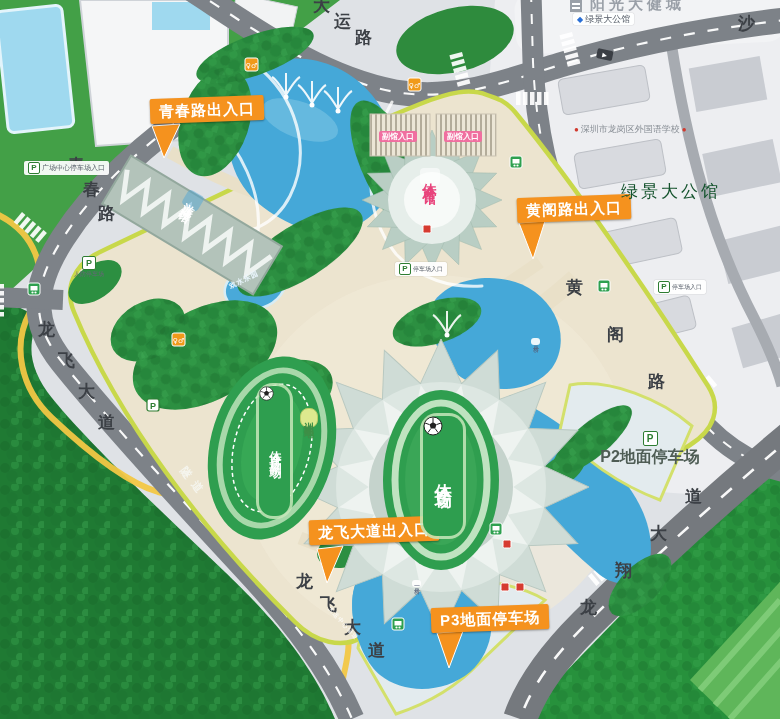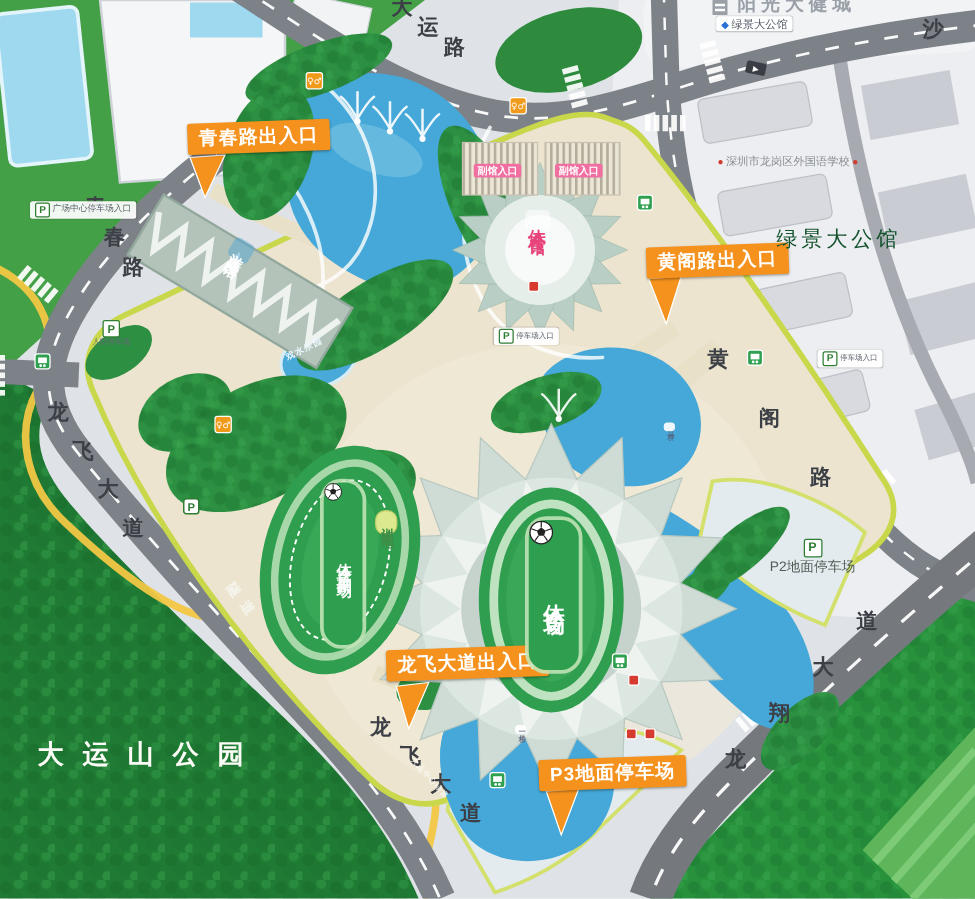--- a/index.html
+++ b/index.html
@@ -363,24 +363,23 @@
 <div class="lbl vtext" style="left:420px;top:168px;background:rgba(255,255,255,.55);color:#e8447c;font-weight:bold;font-size:14px;padding:4px 2px;border-radius:4px;letter-spacing:3px">体育馆</div>
 <div class="lbl vtext" style="left:184px;top:192px;background:rgba(74,163,216,.45);color:#fff;font-weight:bold;font-size:12px;padding:4px 2px;border-radius:4px;letter-spacing:3px;transform:rotate(31deg)">游泳馆</div>
 
 <div class="lbl" style="left:379px;top:131px;background:#f06fa0;color:#fff;font-size:8px;font-weight:bold;padding:1px 3px;border-radius:2px">副馆入口</div>
 <div class="lbl" style="left:444px;top:131px;background:#f06fa0;color:#fff;font-size:8px;font-weight:bold;padding:1px 3px;border-radius:2px">副馆入口</div>
 
 <div class="lbl" style="left:228px;top:276px;font-size:7px;color:#eaf6fd;font-weight:bold;transform:rotate(-26deg);letter-spacing:1px">戏水乐园</div>
 
 <div class="lbl" style="left:600px;top:431px;display:flex;flex-direction:column;align-items:center;gap:2px;width:100px">
   <span class="pmini" style="width:13px;height:13px;font-size:10px;line-height:13px">P</span>
-  <span style="font-size:11px;font-weight:normal;color:#4f5d55">P2地面停车场</span>
-</div>
-
-<div class="lbl" style="left:30px;top:592px;font-size:21px;font-weight:bold;color:#fcfcf6;letter-spacing:15px">大运山公园</div>
+  <span style="font-size:16px;font-weight:bold;color:#4f5d55">P2地面停车场</span>
+</div>
+
 <div class="lbl" style="left:176px;top:476px;font-size:11px;font-weight:bold;color:#f5f5ee;letter-spacing:7px;transform:rotate(52deg)">隧道</div>
 <div class="lbl" style="left:322px;top:620px;font-size:6px;color:#fff;transform:rotate(48deg);letter-spacing:1px">大运中心绿道</div>
 
 <div class="lbl" style="left:590px;top:-5px;font-size:15px;font-weight:bold;color:#9aa0a8;letter-spacing:4px">阳光大健城</div>
 <div class="lbl whitepill" style="left:573px;top:13px">
   <span style="color:#2a6fd6;font-size:8px">◆</span>
   <span style="font-size:9px">绿景大公馆</span>
 </div>
 <div class="lbl" style="left:574px;top:124px;font-size:9px;color:#898f96;display:flex;align-items:center;gap:2px">
   <span class="reddot">●</span>

